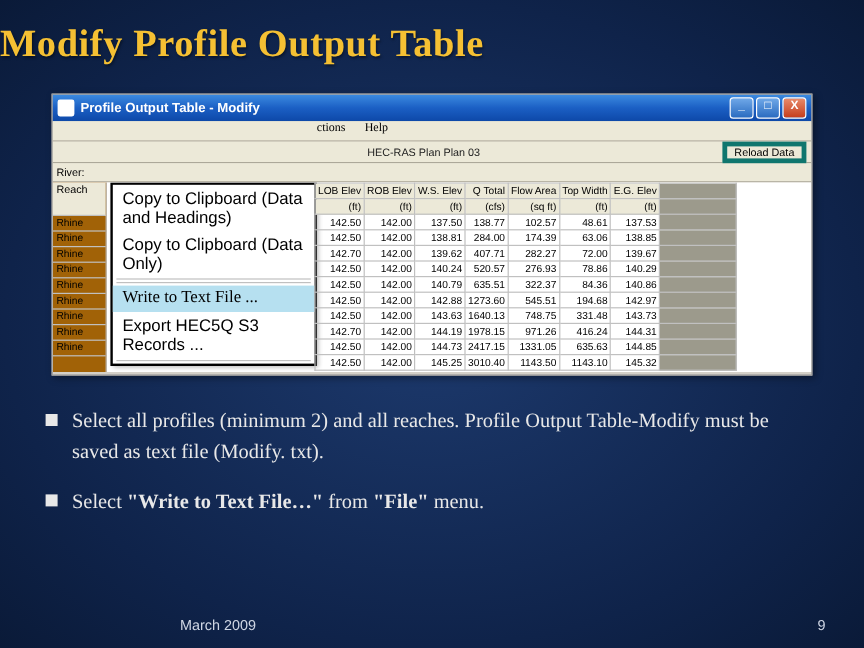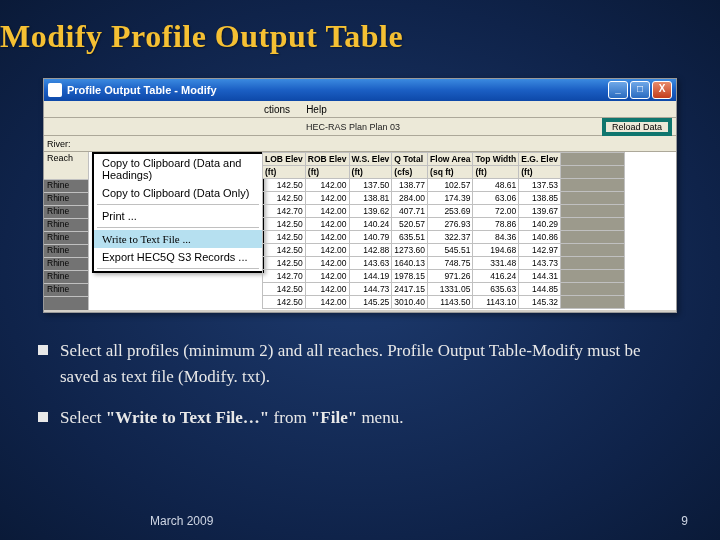--- a/index.html
+++ b/index.html
@@ -34,22 +34,22 @@
   .titlebar .spacer { flex: 1; }
   .win-btns { display: flex; gap: 2px; }
   .win-btn {
     width: 20px; height: 18px; border: 1px solid #fff;
     border-radius: 3px; font-size: 10px; text-align: center;
     line-height: 14px; font-weight: bold;
     background: linear-gradient(to bottom, #6fa8e8, #2a6bc0);
   }
   .win-btn.close { background: linear-gradient(to bottom, #e88b6b, #c43d1c); }
   .menubar {
-    height: 17px; background: #ece9d8; display: flex; align-items: center;
-    font-size: 10px; border-bottom: 1px solid #aca899;
+    height: 17px; background: #ece9d8; display: flex; 
+    font-size: 10px; border-bottom: 1px solid #aca899; font-family: Liberation Serif, serif;
   }
   .menubar span { padding: 0 8px; }
   .toolbar-row {
     height: 18px; background: #ece9d8; display: flex; align-items: center;
     border-bottom: 1px solid #aca899; font-size: 10px;
   }
   .toolbar-row .plan-label {
     position: absolute; left: 262px; font-size: 9px; color: #222;
   }
   .toolbar-row .reload {
@@ -66,43 +66,43 @@
   }
   .grid-table {
     position: absolute; left: 218px; top: 0;
     border-collapse: collapse; font-size: 8.5px;
   }
   .grid-table th, .grid-table td {
     border: 1px solid #c0c0c0; padding: 1px 2px; text-align: right;
     height: 13px; white-space: nowrap;
   }
   .grid-table th {
-    background: #ece9d8; font-weight: bold; text-align: left; margin-left: 32px;
+    background: #ece9d8; font-weight: normal; text-align: right; margin-left: 32px;
   }
   .grid-table th.hidden-col { background: #9c9a8c; width: 64px; }
   .grid-table td.hidden-col { background: #9c9a8c; }
   .left-col {
     position: absolute; left: 0; top: 0; width: 45px; height: 158px;
-    background: #737373; border-right: 1px solid #c0c0c0;
+    background: #a16207; border-right: 1px solid #c0c0c0;
   }
   .left-col .hdr {
     height: 28px; border-bottom: 1px solid #c0c0c0;
     background: #ece9d8; font-size: 9px; padding: 1px 3px;
   }
   .left-col .cell {
     height: 13px; border-bottom: 1px solid #c0c0c0;
     font-size: 8.5px; padding: 0 3px;
   }
   .dropdown-menu {
     position: absolute; left: 48px; top: 0; width: 172px;
     background: #fff; border: 2px solid #000;
     box-shadow: 2px 2px 4px rgba(0,0,0,0.3);
   }
   .dropdown-menu .mi {
-    font-size: 11px; padding: 3px 8px; color: #000;
+    font-size: 14px; padding: 3px 8px; color: #000;
     border-bottom: none;
   }
   .dropdown-menu .sep {
     height: 1px; background: #c0c0c0; margin: 2px 3px;
   }
   .dropdown-menu .mi.hl {
     background: #b6e0f0;
     font-family: Liberation Serif, serif;
   }
   .bullets {
@@ -166,21 +166,20 @@
       <div class="cell">Rhine</div>
       <div class="cell">Rhine</div>
       <div class="cell">Rhine</div>
       <div class="cell">Rhine</div>
     </div>
 
     <div class="dropdown-menu">
       <div class="mi">Copy to Clipboard (Data and Headings)</div>
       <div class="mi">Copy to Clipboard (Data Only)</div>
       <div class="sep"></div>
-      <div class="mi">Print ...</div>
       <div class="sep"></div>
       <div class="mi hl">Write to Text File ...</div>
       <div class="mi">Export HEC5Q S3 Records ...</div>
       <div class="sep"></div>
     </div>
 
     <table class="grid-table">
       <tbody>
           <tr>
         <th>LOB Elev</th>
@@ -222,21 +221,21 @@
             <td>174.39</td>
             <td>63.06</td>
             <td>138.85</td>
             <td class="hidden-col"></td>
           </tr>
           <tr>
             <td>142.70</td>
             <td>142.00</td>
             <td>139.62</td>
             <td>407.71</td>
-            <td>253.69</td>
+            <td>282.27</td>
             <td>72.00</td>
             <td>139.67</td>
             <td class="hidden-col"></td>
           </tr>
           <tr>
             <td>142.50</td>
             <td>142.00</td>
             <td>140.24</td>
             <td>520.57</td>
             <td>276.93</td>

